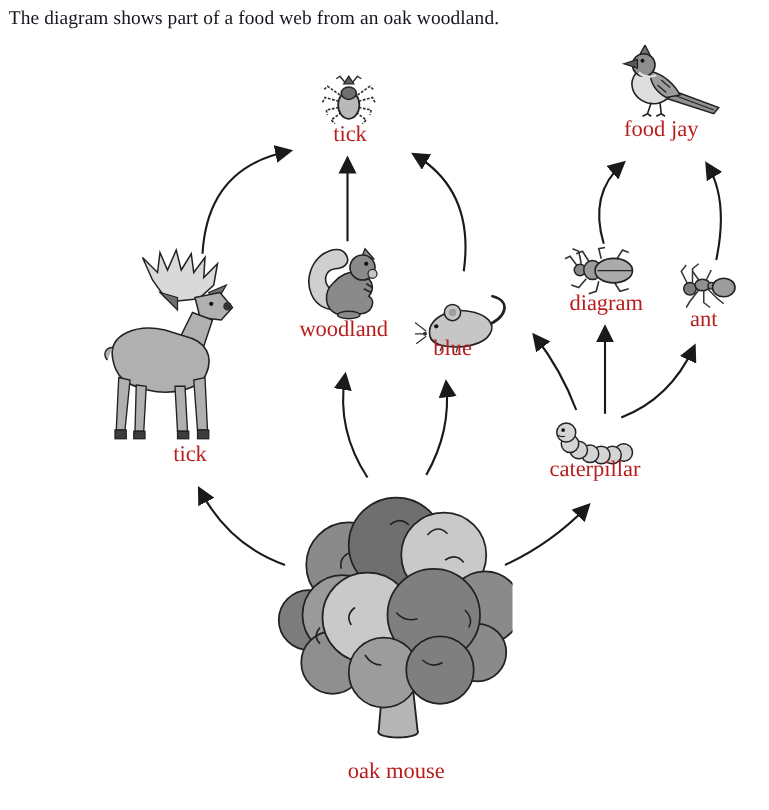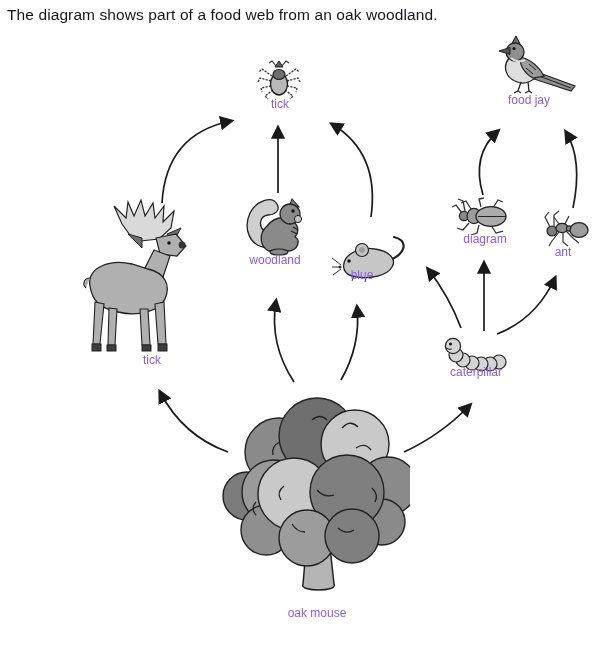--- a/index.html
+++ b/index.html
@@ -1,27 +1,27 @@
 <!DOCTYPE html>
 <html><head>
 <meta charset="utf-8">
 <style>
   html,body{margin:0;padding:0;background:#ffffff;}
   .page{
     position:relative;width:615px;height:648px;background:#ffffff;
-    font-family:Liberation Sans, sans-serif;overflow:hidden;
+    font-family:Liberation Serif, serif;overflow:hidden;
   }
   .title{
     position:absolute;left:7px;top:6px;font-size:15.5px;color:#16161f;
     letter-spacing:0.1px;
   }
   .layer{position:absolute;left:0;top:0;width:615px;height:648px;}
   .node-label{
-    position:absolute;transform:translateX(-50%);font-size:12px;
-    color:#8b5cf6;white-space:nowrap;
+    position:absolute;transform:translateX(-50%);font-size:18px;
+    color:#b91c1c;white-space:nowrap;
   }
   .fig{position:absolute;}
   svg{display:block;}
 </style>
 </head>
 <body>
 
 <div class="page">
 
   <div class="title">The diagram shows part of a food web from an oak woodland.</div>

